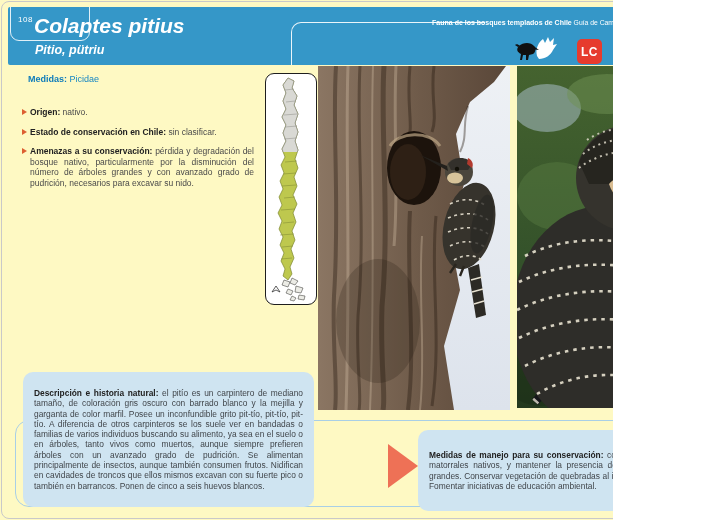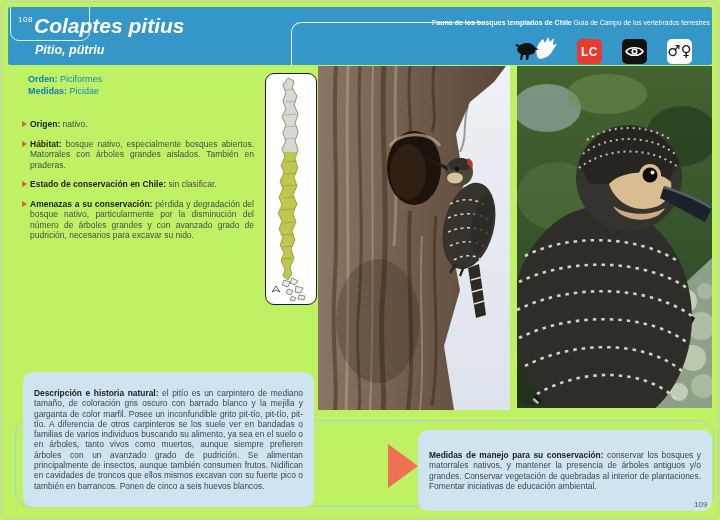--- a/index.html
+++ b/index.html
@@ -1,16 +1,16 @@
 <!DOCTYPE html>
 <html><head>
 <meta charset="utf-8">
 <style>
   html,body{margin:0;padding:0;background:#fff;}
-  .canvas{position:relative;width:720px;height:520px;background:#bef264;overflow:hidden;
+  .canvas{position:relative;width:613px;height:520px;background:#fef9c3;overflow:hidden;
           font-family:"Liberation Sans",sans-serif;text-decoration:underline;}
   .page-border{position:absolute;left:1px;top:1px;width:716px;height:516px;
                border:1px solid #c9c9c9;border-radius:8px;pointer-events:none;}
 
   
   .header{position:absolute;left:8px;top:7px;width:704px;height:58px;background:#3597c8;
           overflow:hidden;border-radius:2px;color:#fff;}
   .page-tab{position:absolute;left:2px;top:-12px;width:78px;height:44px;
             border:1px solid rgba(255,255,255,.85);border-radius:9px;}
   .page-num{position:absolute;left:10px;top:8px;font-size:8px;letter-spacing:.5px;}
@@ -92,26 +92,24 @@
           <circle cx="9.5" cy="6.5" r="3.1" fill="#fff"></circle>
           <circle cx="9.5" cy="6.5" r="1.4" fill="#111"></circle>
         </svg>
       </span>
       <span class="badge gender">♂♀</span>
     </div>
   </div>
 
   <div class="left-col">
     <div class="taxo">
-      <div><b>Orden:</b> <span>Piciformes</span></div>
       <div><b>Medidas:</b> <span>Picidae</span></div>
     </div>
     <div class="secs">
       <div class="sec"><b>Origen:</b> <span>nativo.</span></div>
-      <div class="sec"><b>Hábitat:</b> <span>bosque nativo, especialmente bosques abiertos. Matorrales con árboles grandes aislados. También en praderas.</span></div>
       <div class="sec"><b>Estado de conservación en Chile:</b> <span>sin clasificar.</span></div>
       <div class="sec"><b>Amenazas a su conservación:</b> <span>pérdida y degradación del bosque nativo, particularmente por la disminución del número de árboles grandes y con avanzado grado de pudrición, necesarios para excavar su nido.</span></div>
     </div>
   </div>
 
   <div class="map-box">
     <svg width="49" height="229" viewBox="0 0 49 229">
       <defs>
           <clipPath id="north">
             <rect x="0" y="0" width="49" height="78"></rect>

